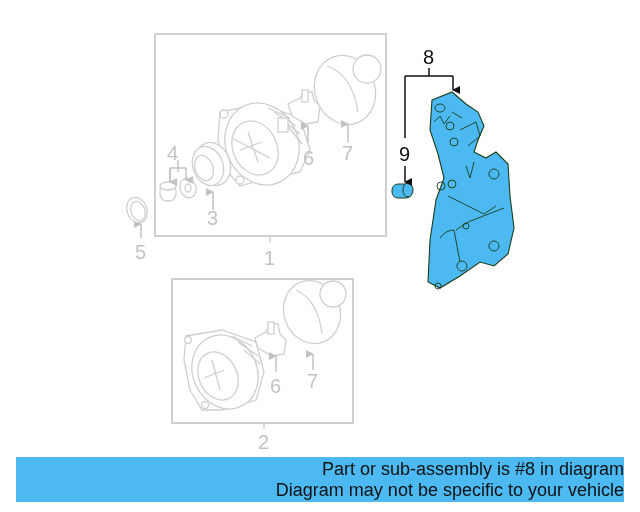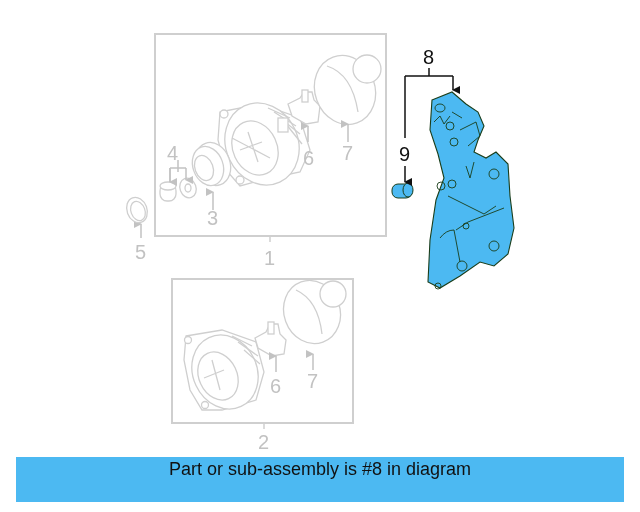--- a/index.html
+++ b/index.html
@@ -1,21 +1,21 @@
 <!DOCTYPE html>
 <html><head>
   <meta charset="utf-8">
   <style>
     html, body { margin: 0; padding: 0; background: #ffffff; }
     body { width: 640px; height: 512px; position: relative; overflow: hidden; font-family: "Liberation Sans", sans-serif; }
     .stage { position: absolute; left: 0; top: 0; width: 640px; height: 512px; }
     .callout { position: absolute; font-family: "Liberation Sans", sans-serif; font-size: 20px; line-height: 20px; }
     .callout.ghost { color: #c2c2c2; }
     .callout.active { color: #111111; }
-    .banner { position: absolute; left: 16px; top: 457px; width: 608px; height: 45px; background: #4cb9f2; color: #111111; text-align: center; font-family: "Liberation Sans", sans-serif; font-size: 18px; line-height: 21px; padding-top: 2px; box-sizing: border-box; }
+    .banner { position: absolute; left: 16px; top: 457px; width: 608px; height: 45px; background: #4cb9f2; color: #111111; text-align: right; font-family: "Liberation Sans", sans-serif; font-size: 18px; line-height: 21px; padding-top: 2px; box-sizing: border-box; }
     .banner div { white-space: nowrap; }
     svg { position: absolute; left: 0; top: 0; }
   </style>
 </head>
 <body>
 
 <div class="stage">
   <svg width="640" height="512" viewBox="0 0 640 512">
     <defs>
       <marker id="arrG" markerWidth="8" markerHeight="8" refX="4" refY="7" orient="auto-start-reverse" markerUnits="userSpaceOnUse">
@@ -156,13 +156,14 @@
   <span class="callout ghost" style="left:303px;top:148px;">6</span>
   <span class="callout ghost" style="left:342px;top:143px;">7</span>
   <span class="callout ghost" style="left:270px;top:376px;">6</span>
   <span class="callout ghost" style="left:307px;top:371px;">7</span>
   <span class="callout active" style="left:423px;top:47px;">8</span>
   <span class="callout active" style="left:399px;top:144px;">9</span>
 </div>
 
 <div class="banner">
   <div>Part or sub-assembly is #8 in diagram</div>
+  <div>Diagram may not be specific to your vehicle</div>
 </div>
 
 </body></html>

